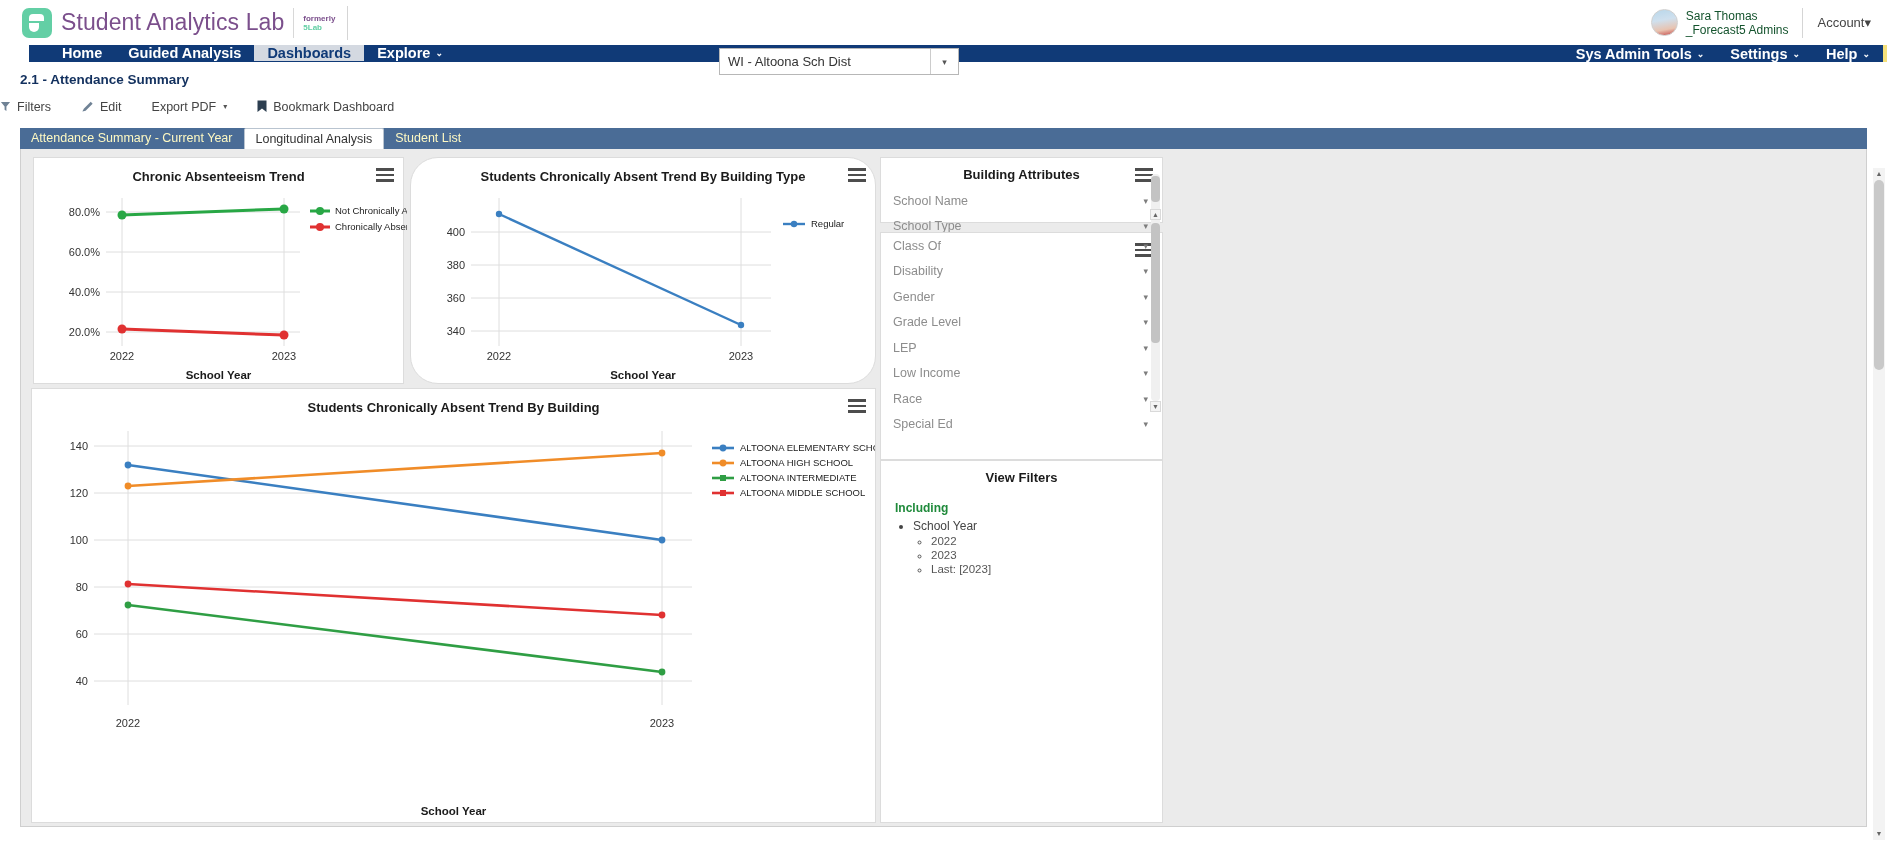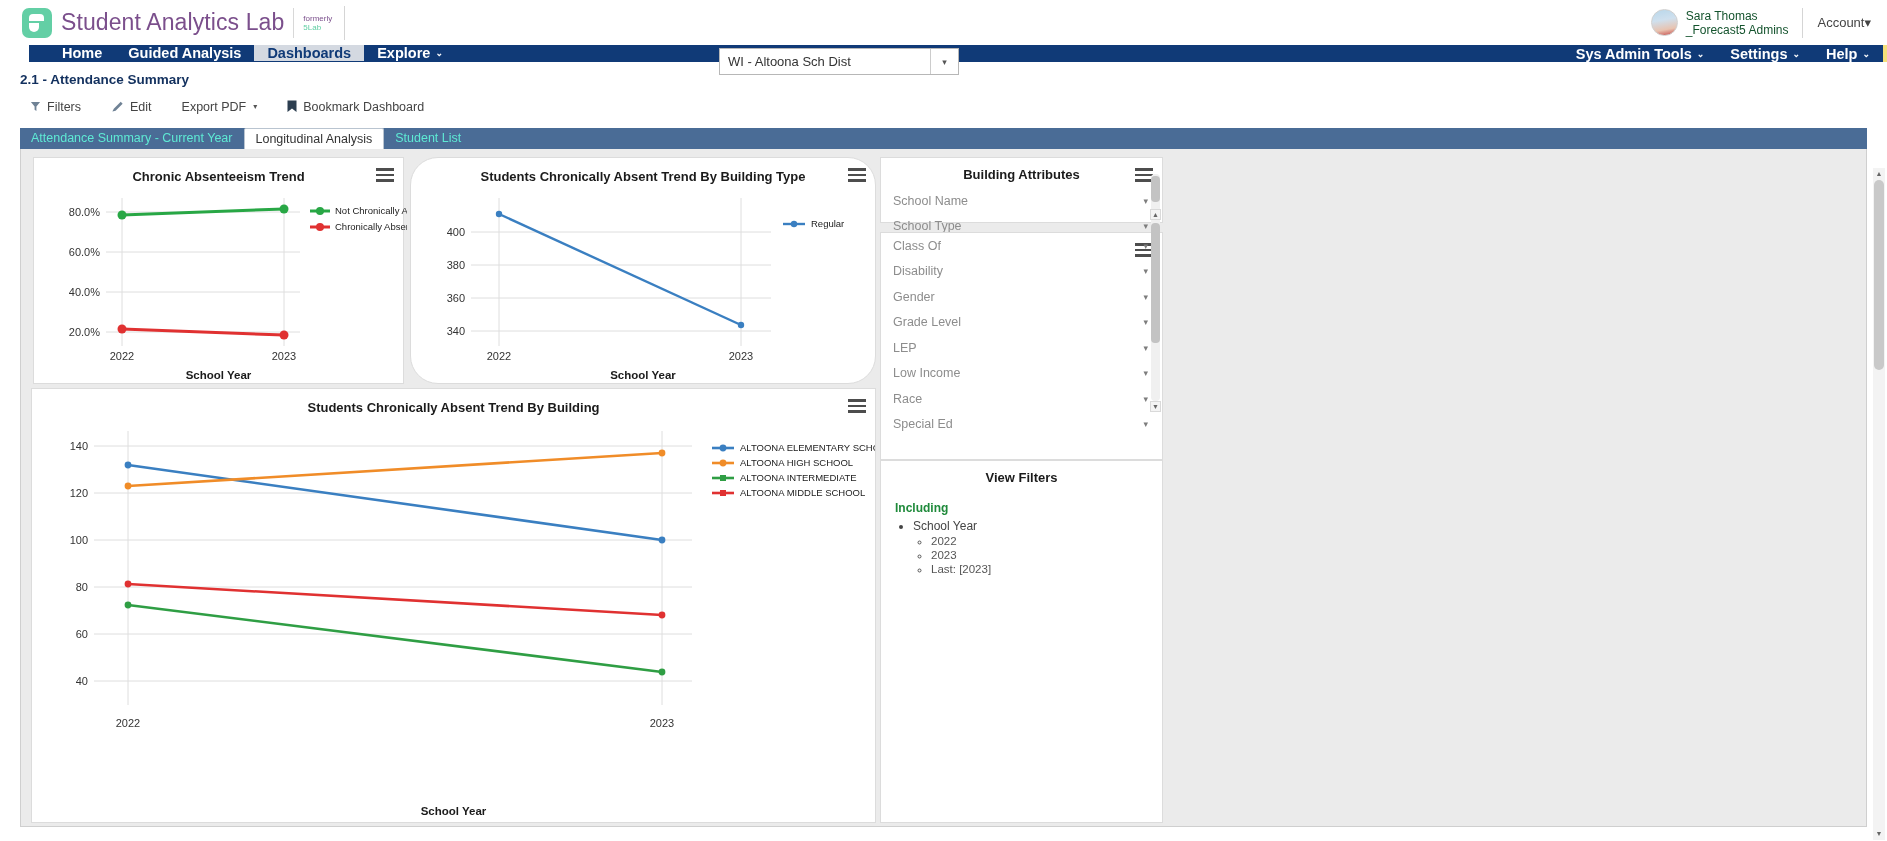--- a/index.html
+++ b/index.html
@@ -28,21 +28,21 @@
   .logo-mark::after {
     content: ""; position: absolute; left: 7px; top: 15px;
     width: 10px; height: 9px; border-radius: 0 0 5px 5px;
     background: #fff;
   }
   .logo-text {
     font-size: 23px; color: #7b4f8c; font-weight: 400; letter-spacing: .1px;
   }
   .logo-sep { width: 1px; height: 30px; background: #d8d8d8; margin: 0 9px; }
   .logo-sub {
-    font-size: 8px; color: #7b4f8c; line-height: 9px; font-weight: 400;
+    font-size: 8px; color: #7b4f8c; line-height: 9px; font-weight: 700;
   }
   .logo-sub span { color: #63cfa5; }
   .logo-divider { width: 1px; height: 34px; background: #d5d5d5; margin-left: 12px; }
 
   .top-right { margin-left: auto; display: flex; align-items: center; padding-right: 16px; }
   .avatar {
     width: 27px; height: 27px; border-radius: 50%;
     background: linear-gradient(170deg,#b9d7ea 0%,#cfe0ee 40%,#e8c3b0 75%,#c64a4a 100%);
     border: 1px solid #d0d0d0; margin-right: 8px; flex: none;
   }
@@ -80,35 +80,35 @@
     width: 33px; background: #f5e07a; display: flex;
     align-items: center; justify-content: center; cursor: pointer;
   }
   .tools-btn svg { width: 17px; height: 17px; }
 
   
   .page-title {
     padding: 10px 0 6px 20px; font-size: 13.5px; font-weight: bold; color: #12305e;
   }
   .toolbar {
-    display: flex; align-items: center; padding-left: 30px; height: 27px;
+    display: flex; align-items: center; height: 27px;
     font-size: 12.5px; color: #444;
   }
   .tb-item { display: flex; align-items: center; margin-right: 30px; cursor: pointer; }
   .tb-item svg { margin-right: 6px; }
   .tb-caret { font-size: 8px; margin-left: 7px; color: #555; }
 
   
   .tabrow {
     margin: 8px 20px 0 20px; height: 21px;
     display: flex; align-items: flex-end;
     background: #4a6c96; border-bottom: none;
   }
   .tab {
-    font-size: 12.5px; padding: 3px 11px 4px 11px; color: #5eead4;
+    font-size: 12.5px; padding: 3px 11px 4px 11px; color: #fef9c3;
     cursor: pointer; height: 21px; display: flex; align-items: center;
   }
   .tab.active {
     background: #ffffff; color: #333; border: 1px solid #b9c4d0;
     border-bottom: none; border-radius: 2px 2px 0 0;
   }
 
   
   .dash {
     position: relative; margin: 0 20px; height: 678px;

